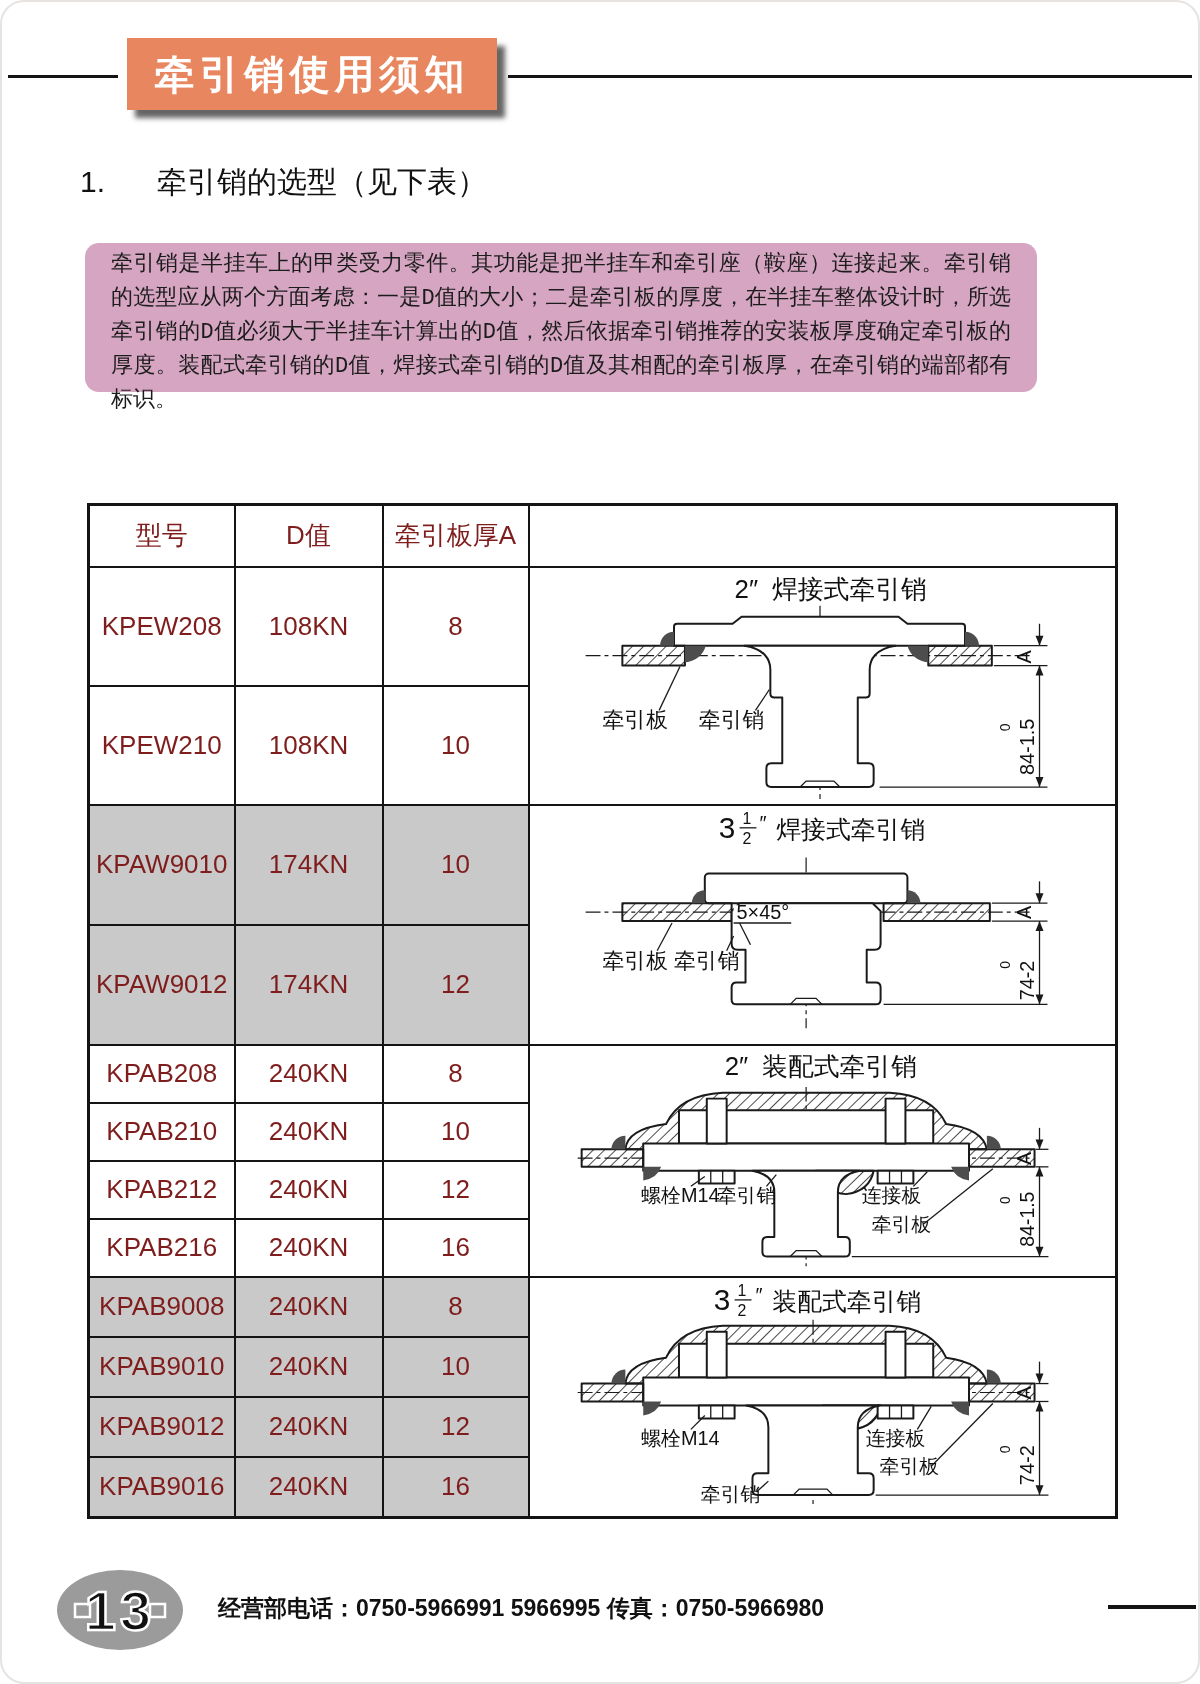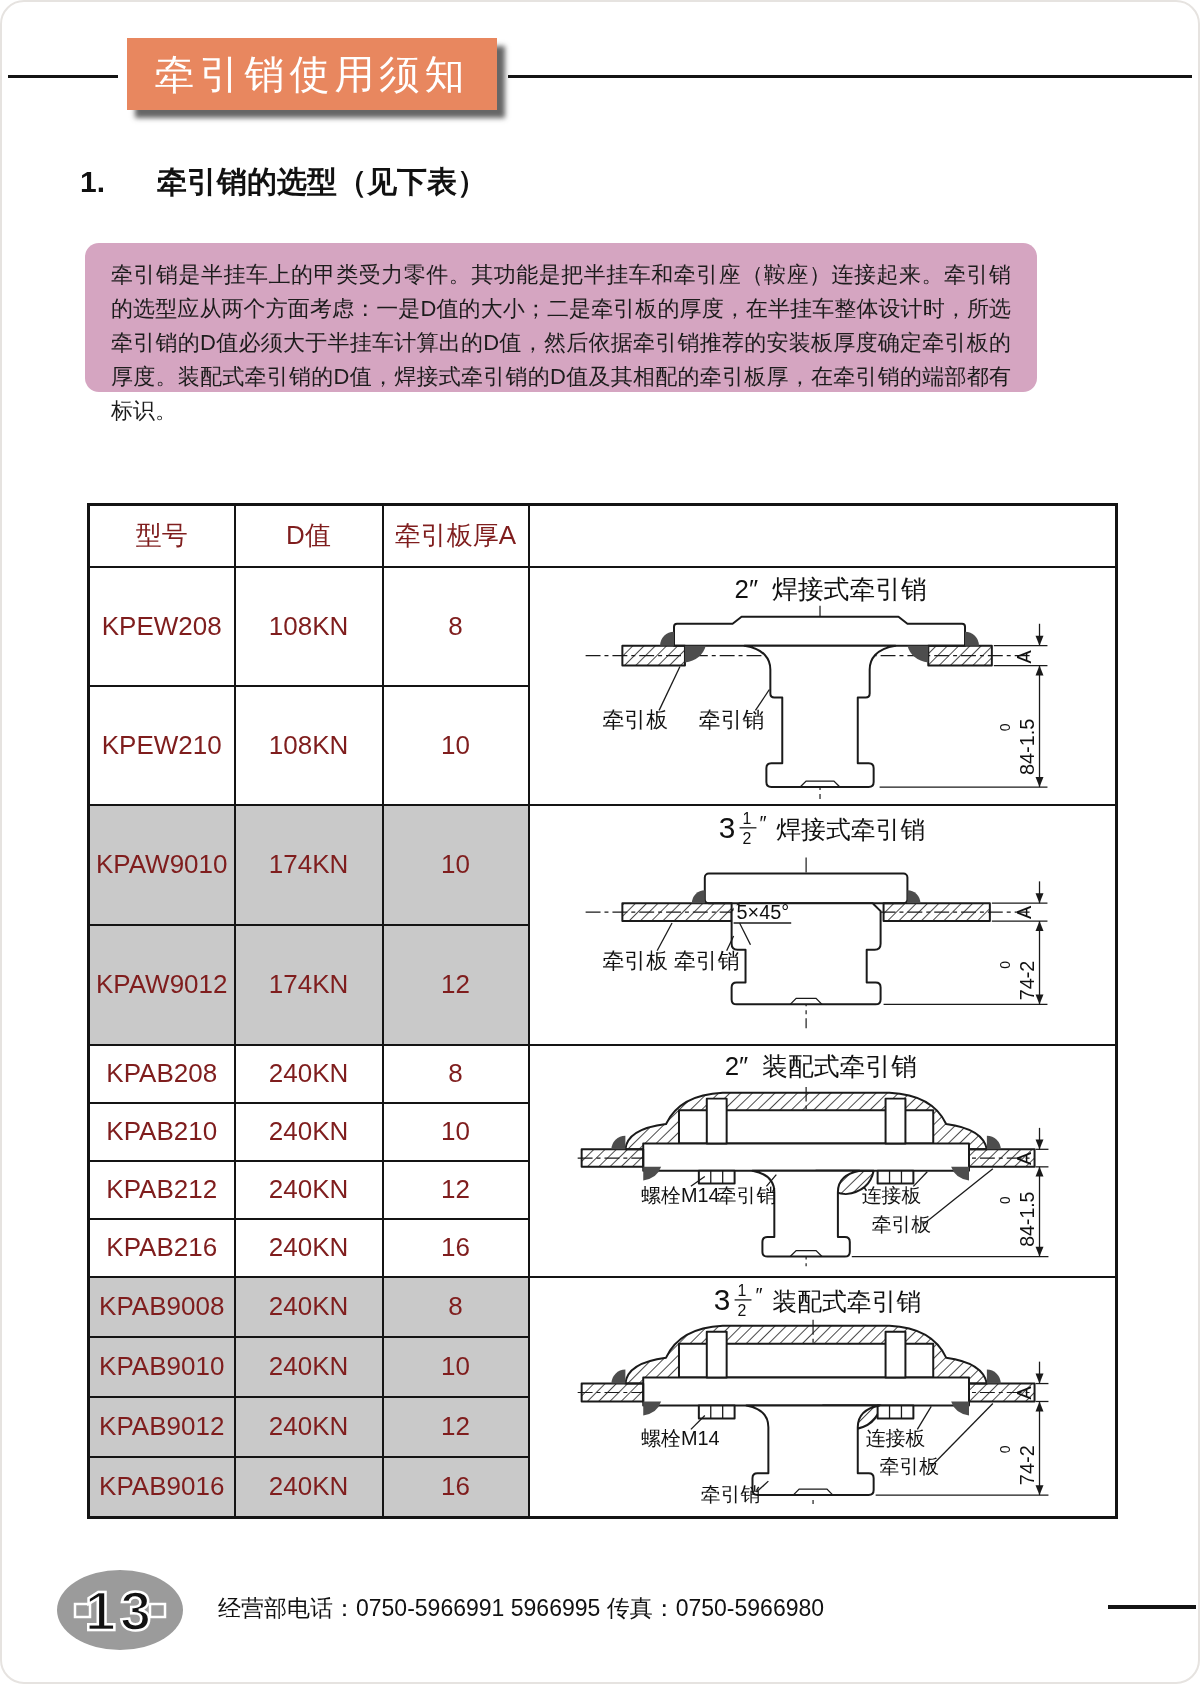--- a/index.html
+++ b/index.html
@@ -6,27 +6,27 @@
   body{font-family:"Liberation Sans","DejaVu Sans",sans-serif;}
   .page{position:relative;width:1200px;height:1684px;background:#fff;overflow:hidden;}
   .page::after{content:"";position:absolute;inset:0;border:2px solid #e6e3e0;border-radius:24px;pointer-events:none;}
 
   .hline{position:absolute;height:3px;background:#141414;}
   .hline-left{left:8px;top:75px;width:110px;}
   .hline-right{left:508px;top:75px;width:684px;}
 
   .banner{position:absolute;left:127px;top:38px;width:370px;height:72px;background:#e8875f;
           box-shadow:8px 8px 5px rgba(75,75,75,.85);display:flex;align-items:center;justify-content:center;}
-  .banner span{color:#fff;font-size:40px;font-weight:normal;letter-spacing:5px;}
-
-  .section-heading{position:absolute;left:80px;top:162px;font-size:30px;font-weight:bold;color:#111;}
+  .banner span{color:#fff;font-size:40px;font-weight:bold;letter-spacing:5px;}
+
+  .section-heading{position:absolute;left:80px;top:162px;font-size:30px;font-weight:normal;color:#111;}
   .sec-no{margin-right:52px;}
 
   .intro{position:absolute;left:85px;top:243px;width:952px;height:149px;background:#d5a5c1;border-radius:14px;
-         padding:15px 26px;box-sizing:border-box;font-size:22px;line-height:34px;color:#1c1c1c;text-align:justify;}
+         padding:5px 26px;box-sizing:border-box;font-size:22px;line-height:34px;color:#1c1c1c;text-align:justify;font-family:Liberation Mono, monospace;}
 
   .spec-table{position:absolute;left:87px;top:503px;width:1028px;border-collapse:collapse;table-layout:fixed;
               background:#fff;border:3px solid #141414;}
   .spec-table th,.spec-table td{border:2px solid #141414;text-align:center;vertical-align:middle;
               font-size:26px;font-weight:normal;color:#7f1d1d;padding:0;}
   .spec-table th{font-weight:500;}
   .h62{height:62px}.h118{height:118px}.h120{height:120px}.h58{height:58px}.h60{height:60px}
   .row-shaded td{background:#c9c9c9;}
   td.diag{background:#fff !important;padding:0;vertical-align:top;}
   td.diag svg{display:block;}
@@ -44,21 +44,21 @@
   .dtitle2{font-size:25px;}
   .dfrac-int{font-size:30px;}
   .dfrac-sm{font-size:16px;}
   .dfrac-unit{font-size:20px;}
   .lab{font-size:22px;}
   .lab-sm{font-size:20px;}
   .dimt{font-size:20px;}
   .dimtol{font-size:14px;}
 
   .badge{position:absolute;left:55px;top:1568px;text-align:right;}
-  .contact{position:absolute;left:218px;top:1593px;font-size:23px;font-weight:normal;color:#111;}
+  .contact{position:absolute;left:218px;top:1593px;font-size:23px;font-weight:bold;color:#111;}
   .footer-line{position:absolute;left:1108px;top:1605px;width:88px;height:4px;background:#141414;}
 </style>
 </head>
 <body>
 
 <div class="page">
 
   <div class="hline hline-left"></div>
   <div class="banner">
     <span>牵引销使用须知</span>

